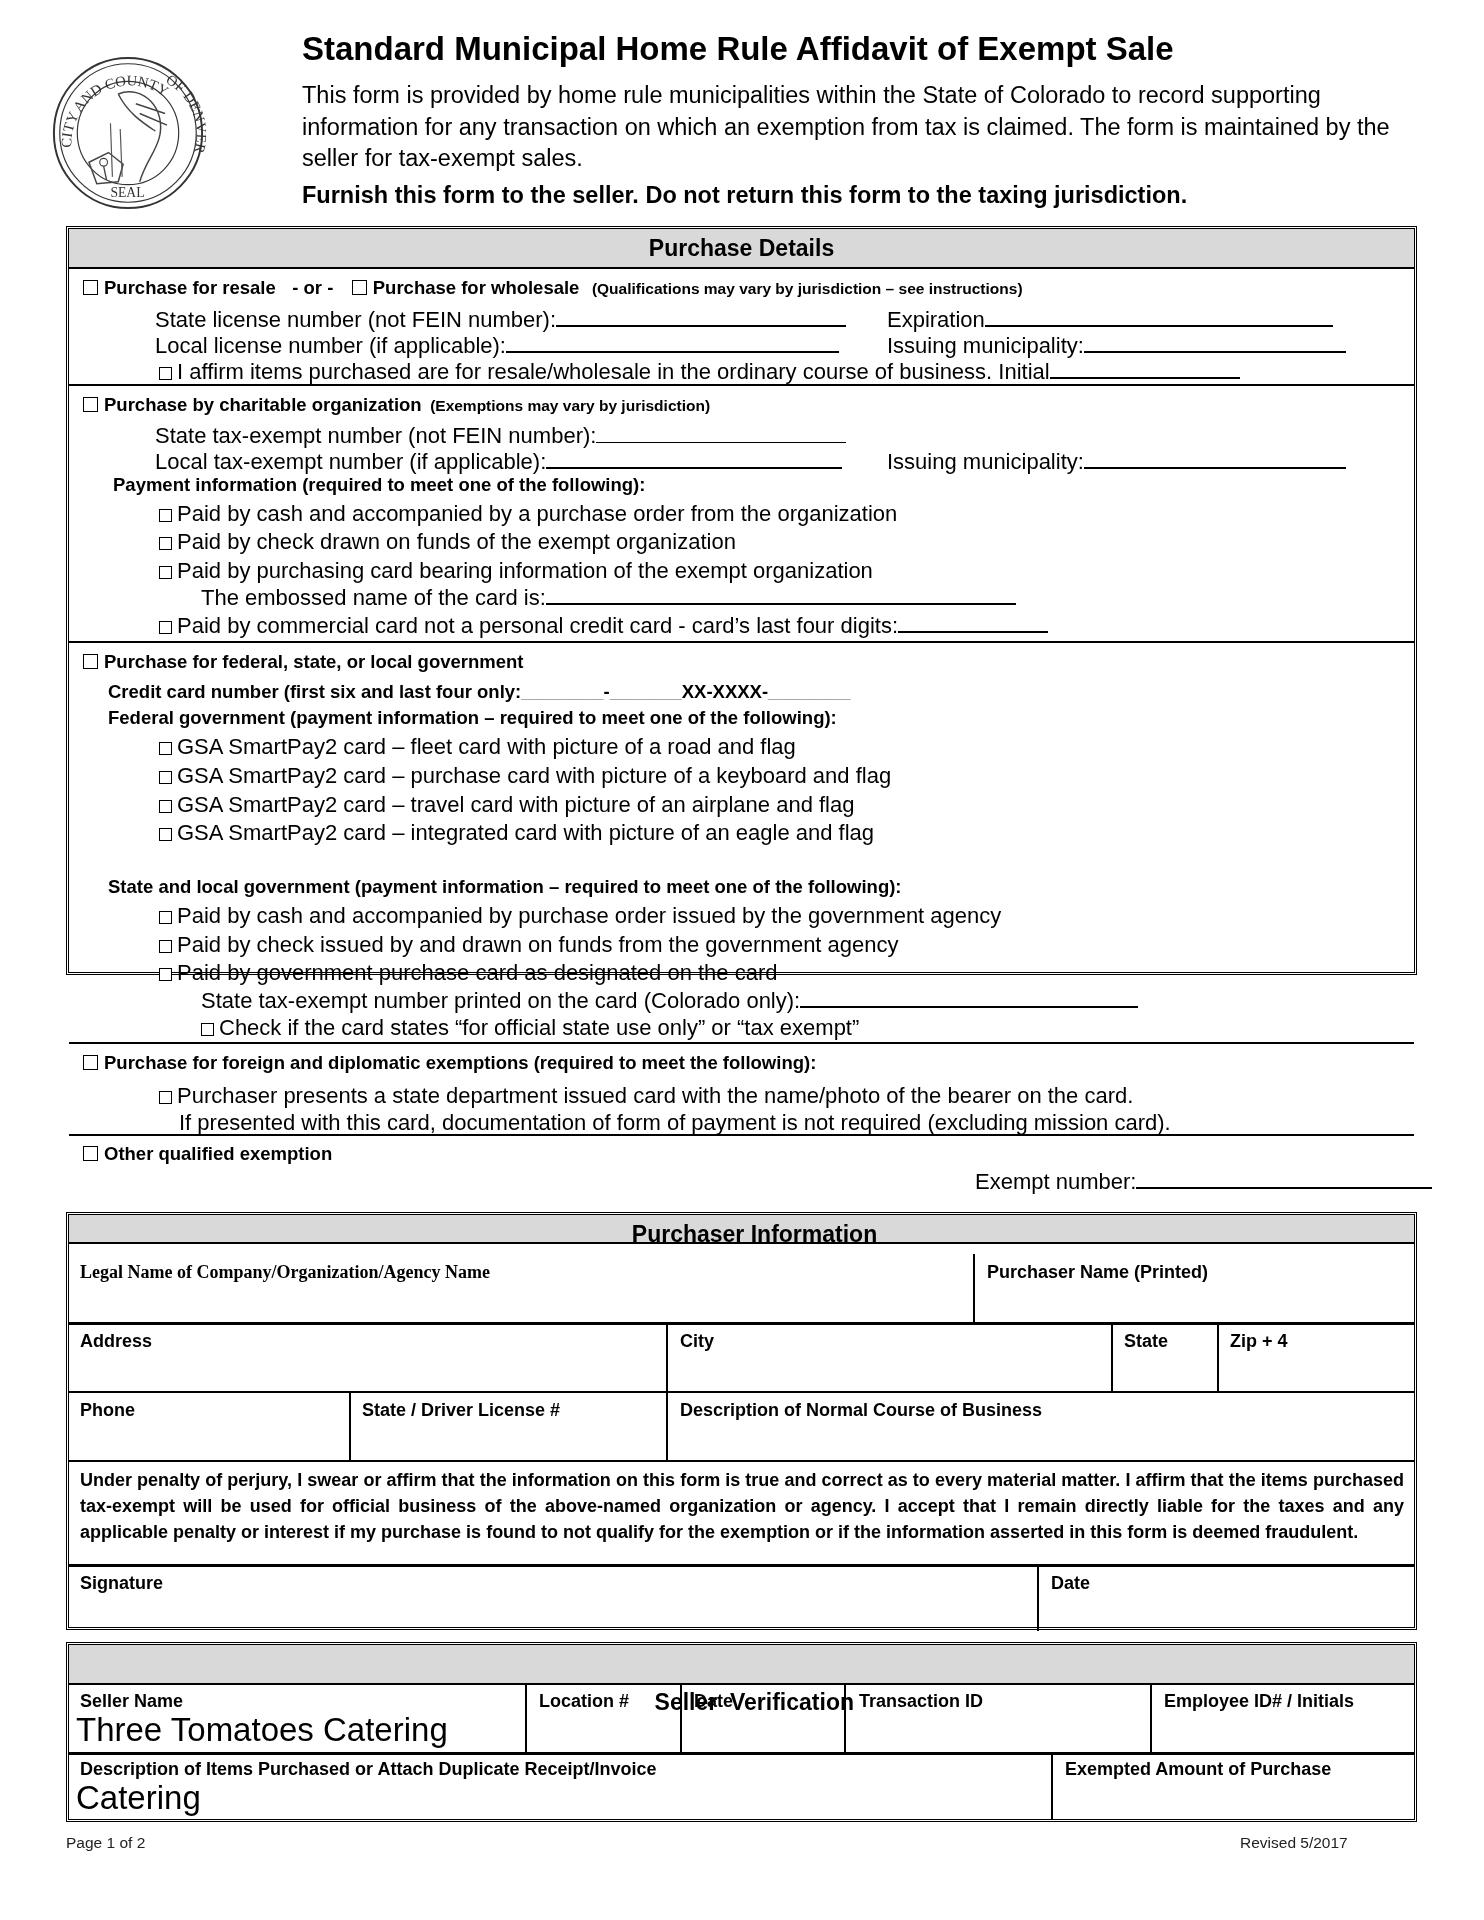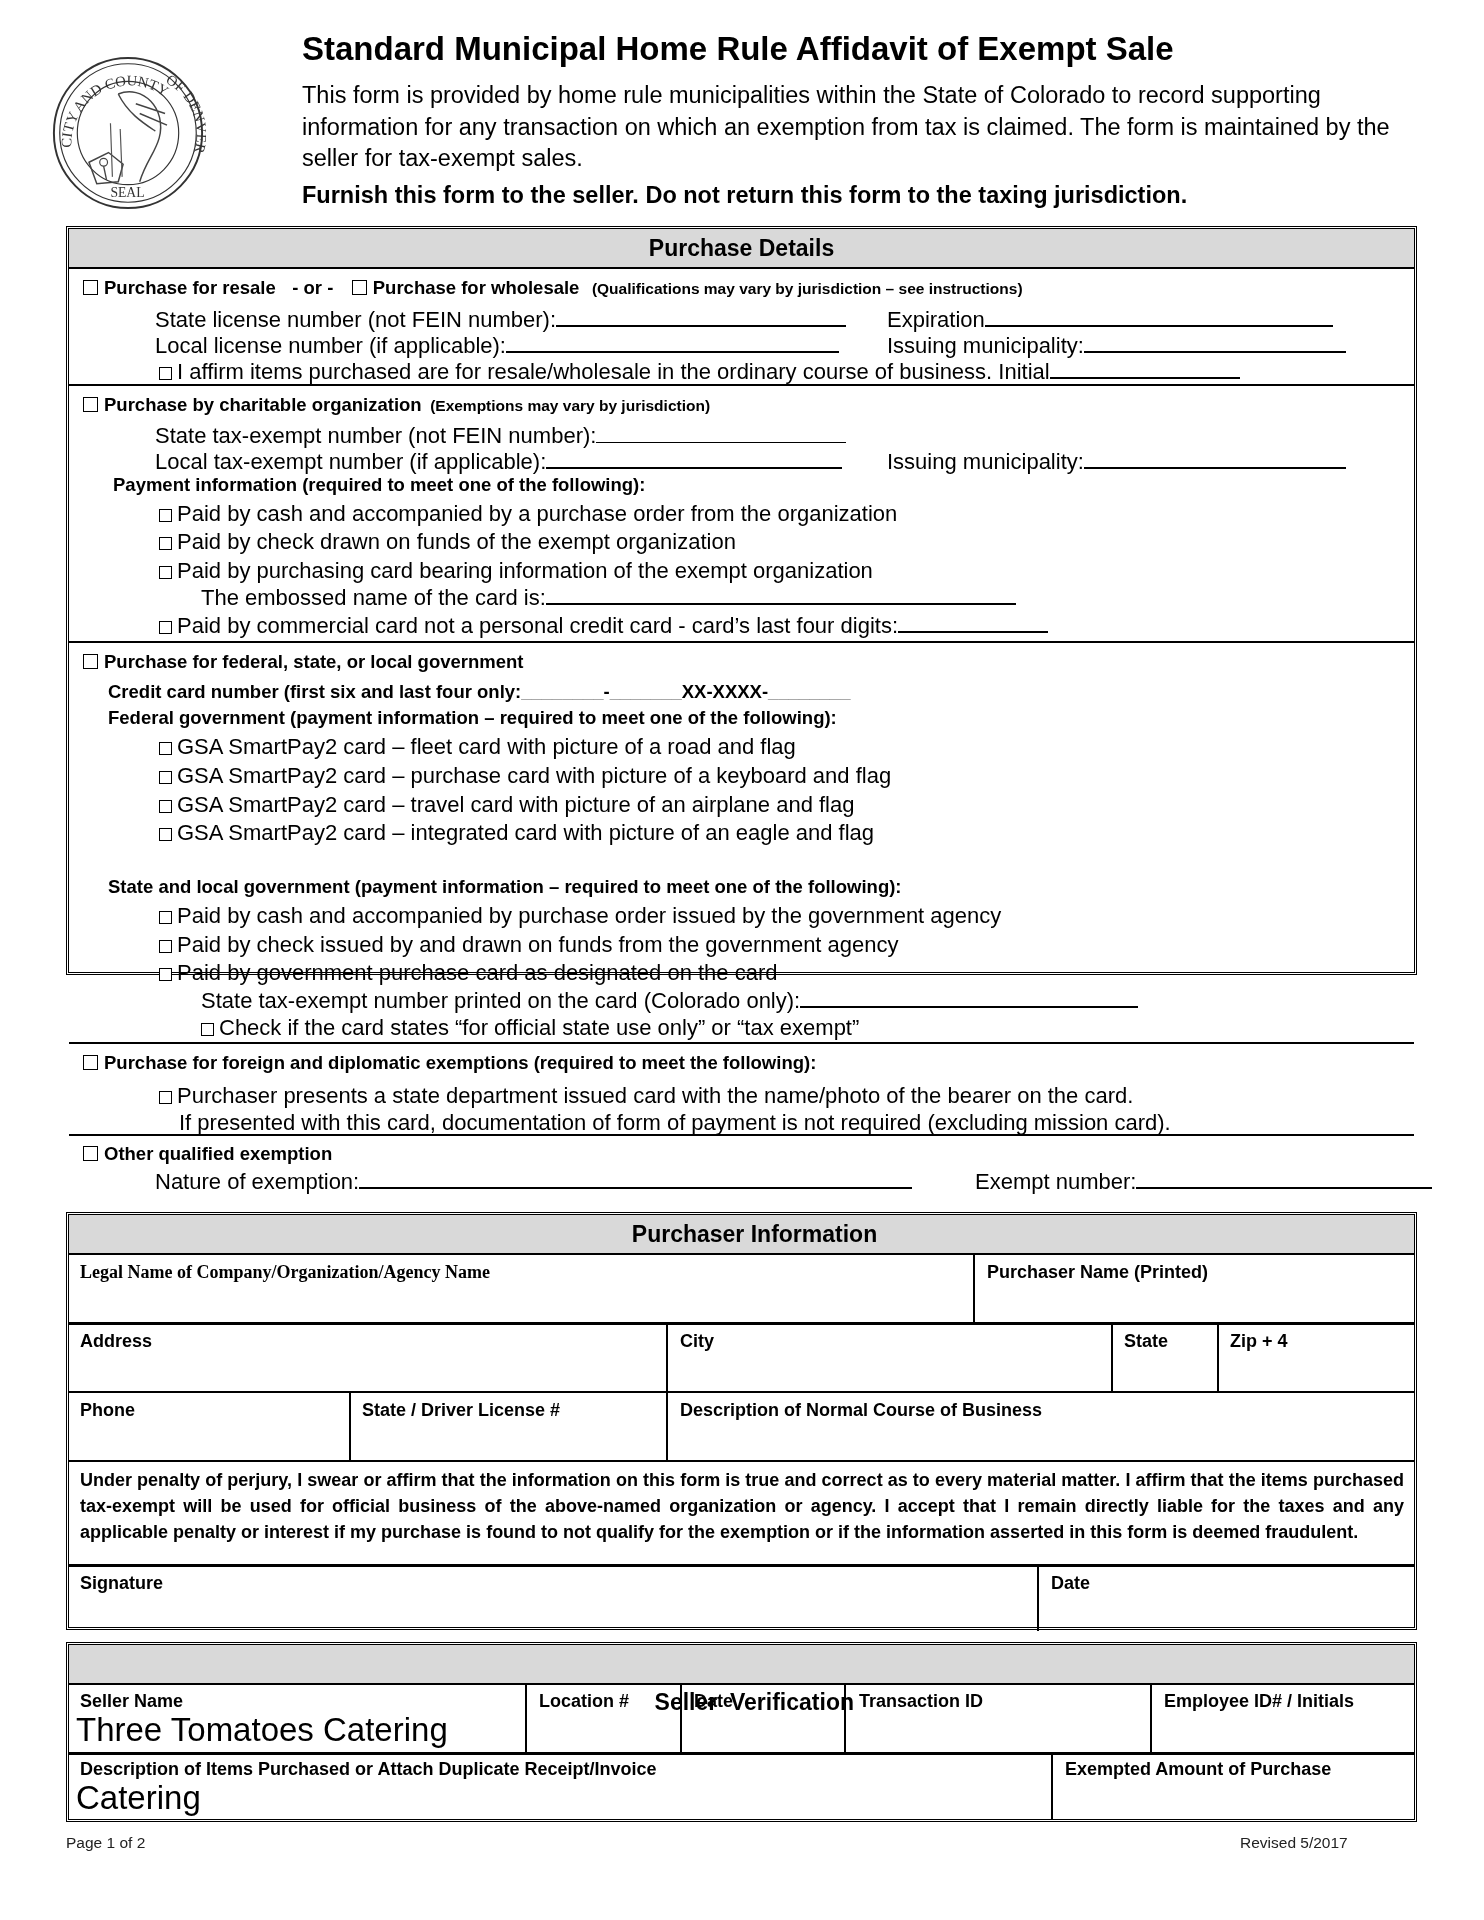--- a/index.html
+++ b/index.html
@@ -162,30 +162,27 @@
   <div class="abs t" style="left:70px; top:854px;">
     <span class="cb small"></span><span>Purchaser presents a state department issued card with the name/photo of the bearer on the card.</span>
   </div>
   <div class="abs t" style="left:90px; top:881px;">If presented with this card, documentation of form of payment is not required (excluding mission card).</div>
 
   <div class="hline" style="top:905px;"></div>
 
   <div class="abs" style="left:14px; top:914px;">
     <span class="cb"></span><span class="sec-title">Other qualified exemption</span>
   </div>
-  <div class="abs t" style="left:66px; top:940px;">
-    <span>Nature of exemption:</span><span class="uline" style="width:553px;"></span>
-  </div>
   <div class="abs t" style="left:886px; top:940px;">
     <span>Exempt number:</span><span class="uline" style="width:296px;"></span>
   </div>
 </div>
 
 <div class="box" style="top:1212px; height:418px;">
-  <div class="box-head" style="height:40px; line-height:39px;padding-left:26px;">
+  <div class="box-head" style="height:29px; line-height:39px;padding-left:26px;">
     <span>Purchaser Information</span>
   </div>
 
   <div class="cell-label" style="left:11px; top:47px;font-family:Liberation Serif, serif;">Legal Name of Company/Organization/Agency Name</div>
   <div class="abs" style="left:0; top:68px; width:900px; height:38px;"></div>
   <div class="vline" style="left:904px; top:39px; height:69px;"></div>
   <div class="cell-label" style="left:918px; top:47px;">Purchaser Name (Printed)</div>
   <div class="abs" style="left:908px; top:68px; width:435px; height:38px;"></div>
 
   <div class="hline" style="top:107px; border-top-width:3px;"></div>

